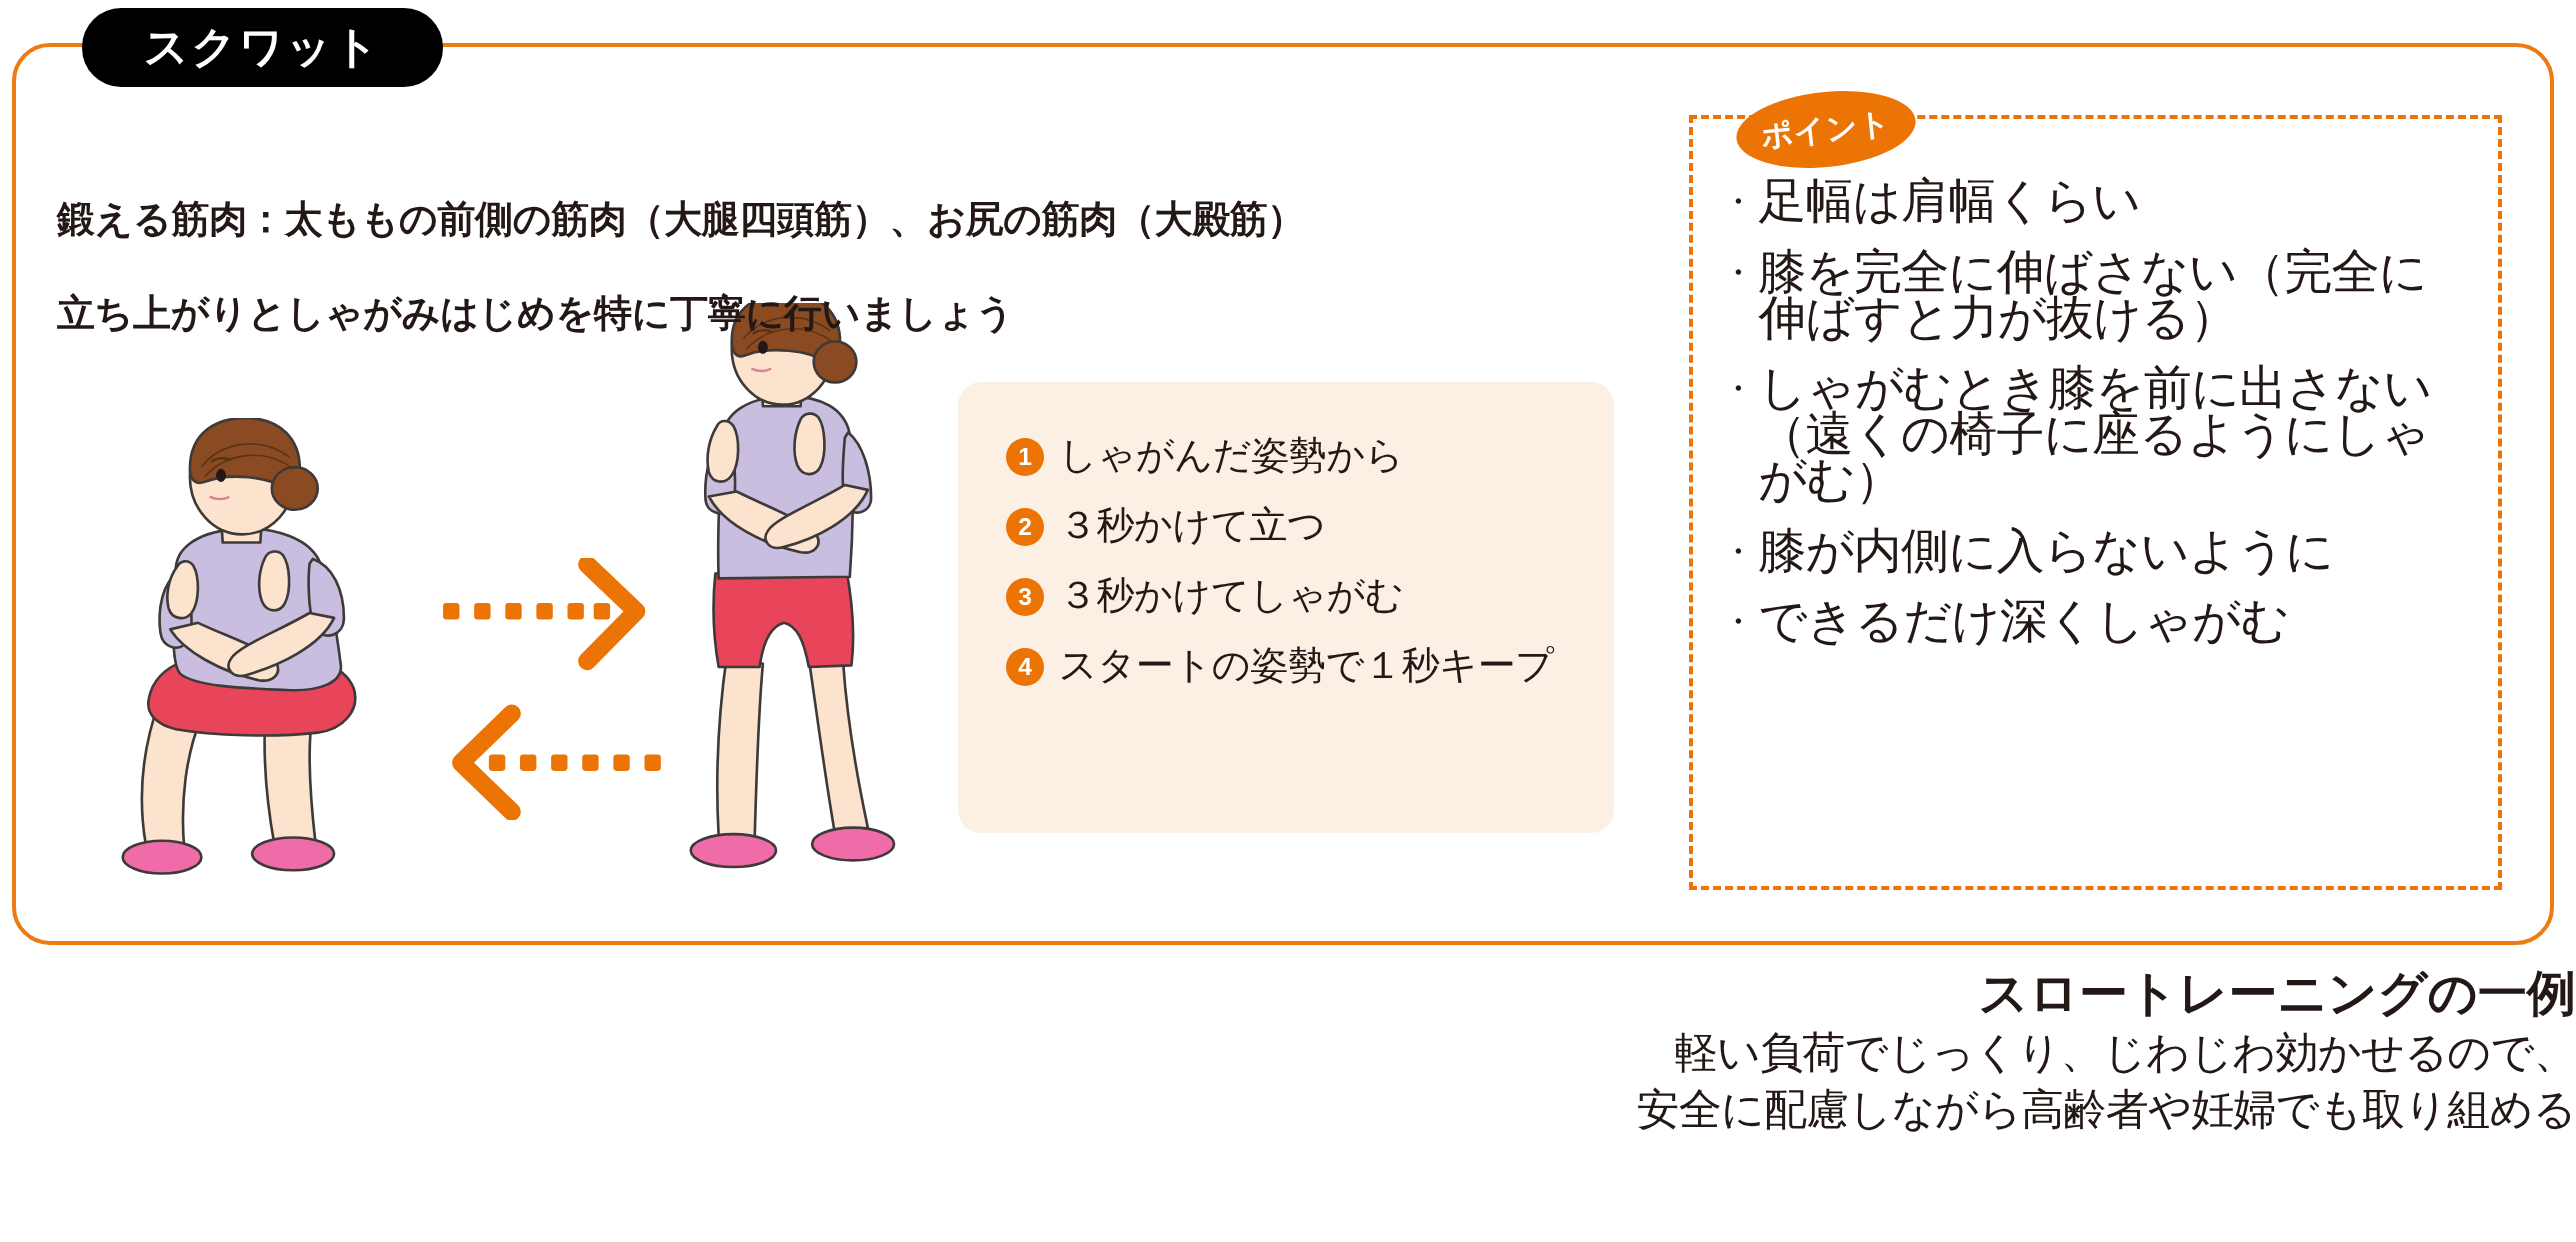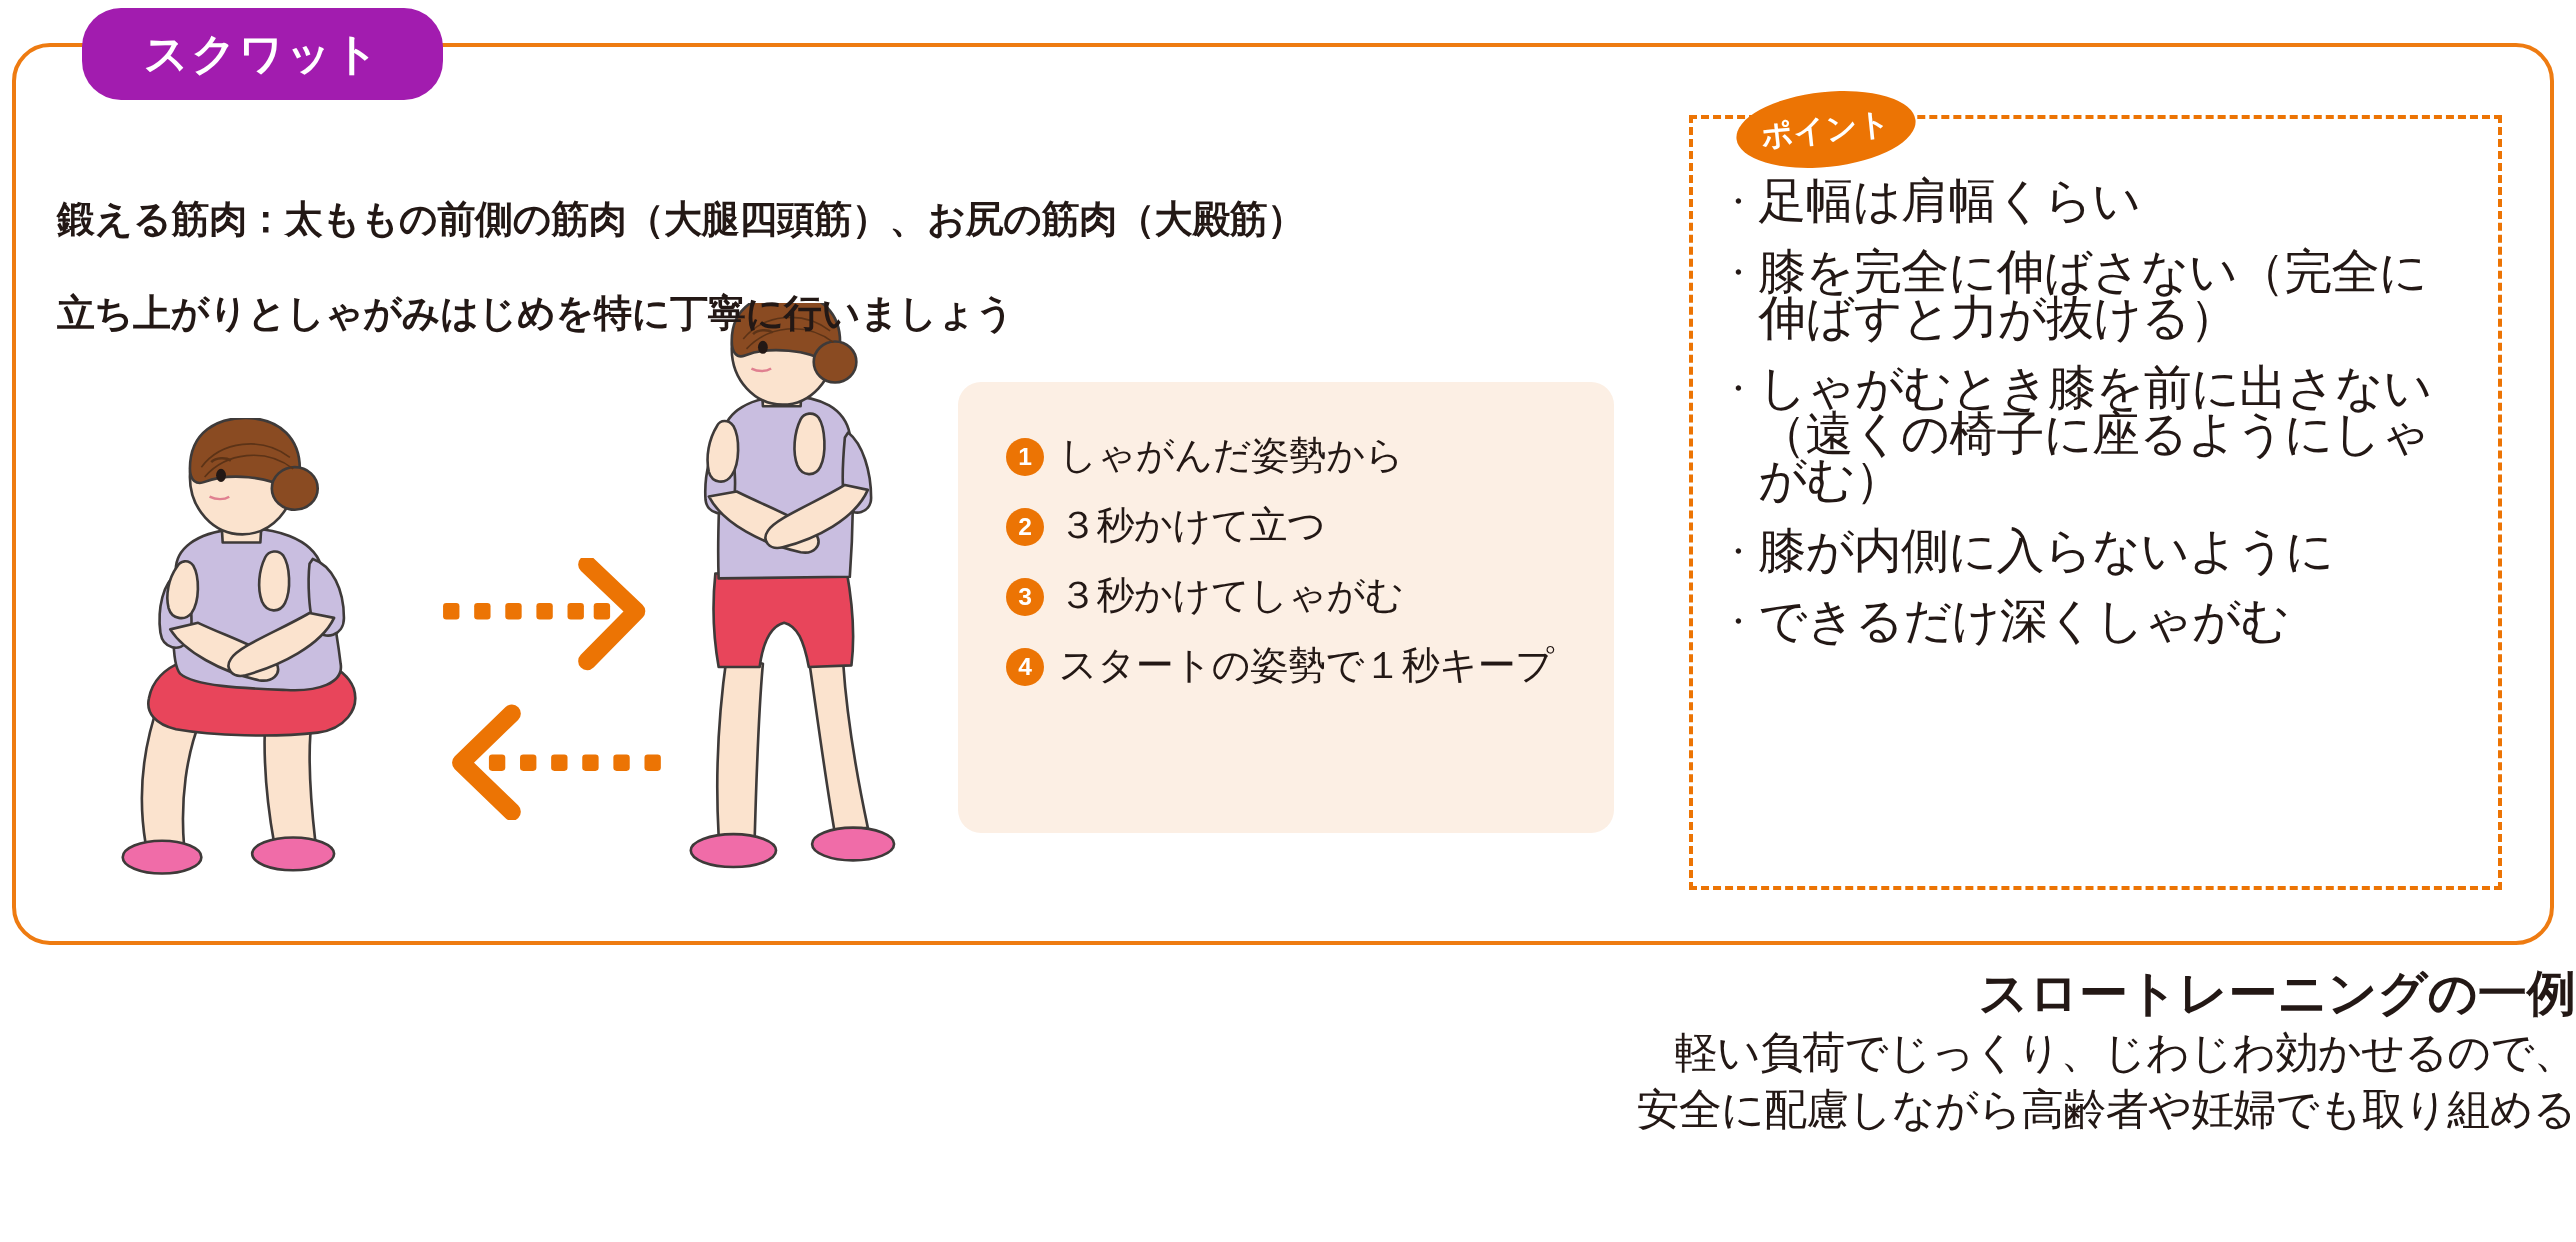--- a/index.html
+++ b/index.html
@@ -11,22 +11,22 @@
     overflow:hidden;
     position:relative;
   }
   
   .frame{
     position:absolute;left:11.5px;top:43px;width:2542px;height:902px;
     border:4.9px solid #EE7B11;border-radius:38px;box-sizing:border-box;
   }
   
   .title-pill{
-    position:absolute;left:82px;top:8.2px;width:361px;height:92px;
-    background:#a21caf;border-radius:39px;
+    position:absolute;left:82px;top:8.2px;width:361px;height:79px;
+    background:#000000;border-radius:39px;
     display:flex;align-items:center;justify-content:center;
     z-index:5;
   }
   .title-pill span{
     color:#ffffff;font-size:44px;font-weight:700;letter-spacing:2.5px;
   }
   
   .desc{
     position:absolute;left:57px;top:152px;width:1607px;z-index:4;
   }

